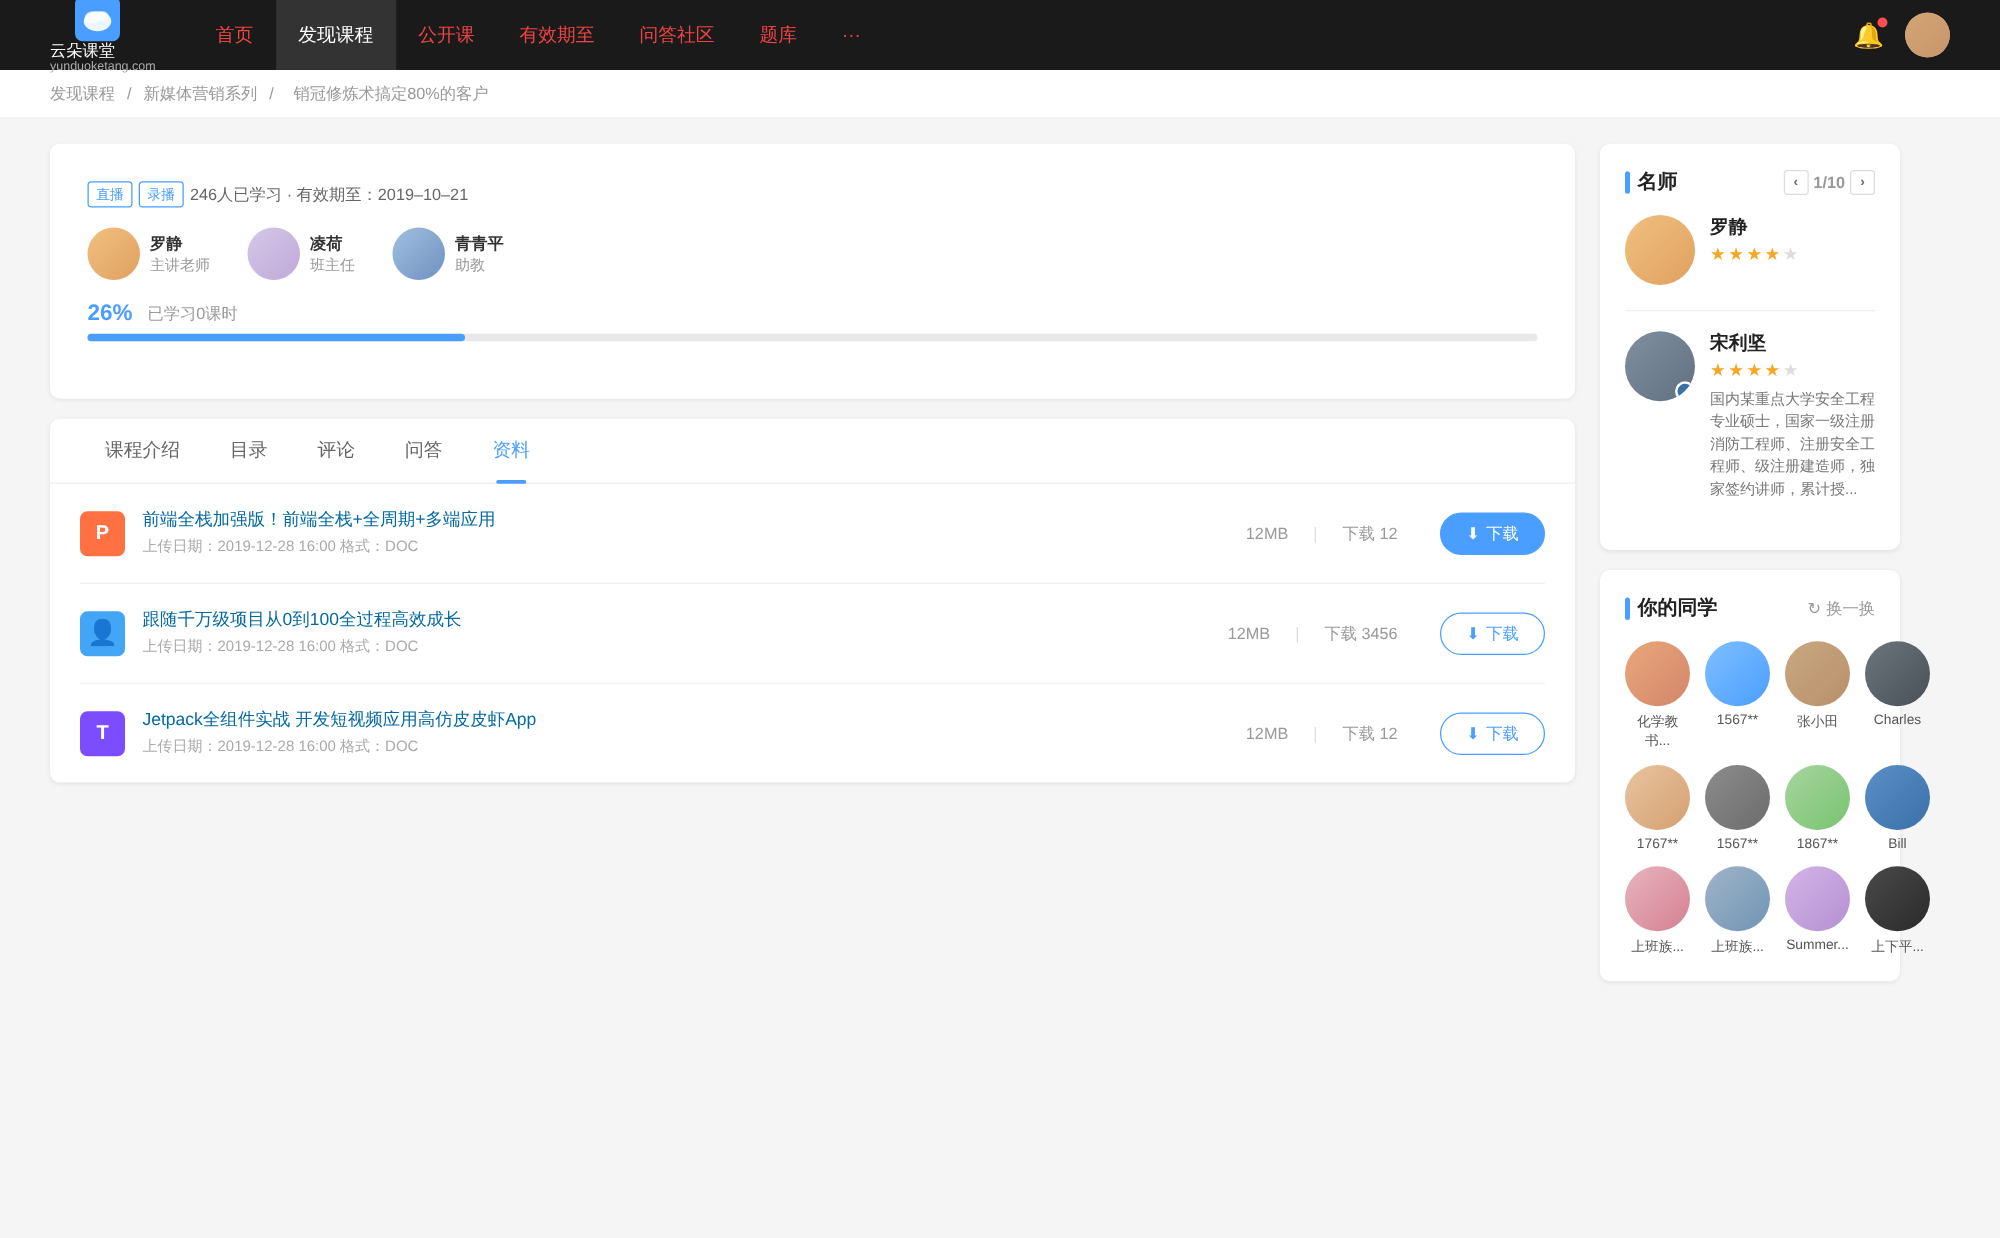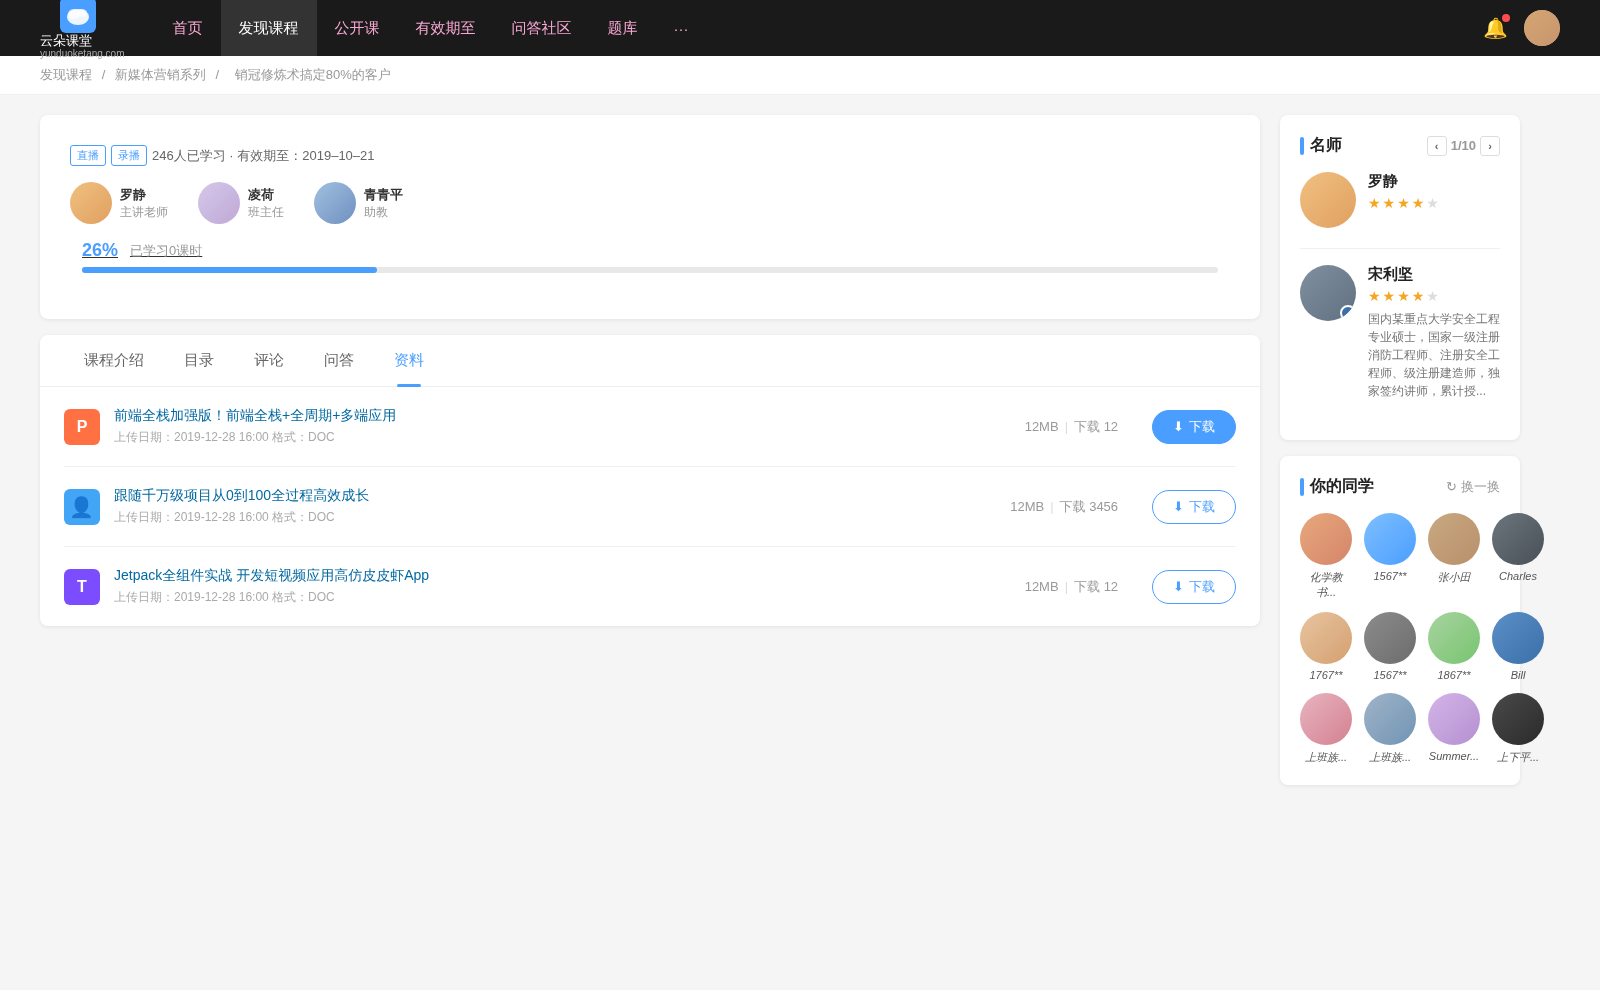--- a/index.html
+++ b/index.html
@@ -5,21 +5,21 @@
     * { margin: 0; padding: 0; box-sizing: border-box; }
     body { font-family: -apple-system, BlinkMacSystemFont, 'PingFang SC', 'Microsoft YaHei', sans-serif; background: #f5f5f5; font-size: 14px; color: #333; }
 
     
     .nav { background: #1a1a1a; height: 56px; display: flex; align-items: center; padding: 0 40px; gap: 0; }
     .nav-logo { display: flex; align-items: center; margin-right: 30px; flex-direction: column; }
     .nav-logo-icon { width: 36px; height: 36px; background: #4a9eff; border-radius: 6px; display: flex; align-items: center; justify-content: center; color: white; font-size: 18px; font-weight: bold; margin-right: 8px; }
     .nav-logo-text { color: white; font-size: 13px; line-height: 1.2; }
     .nav-logo-sub { font-size: 10px; color: #aaa; }
     .nav-items { display: flex; gap: 0; flex: 1; }
-    .nav-item { color: #f9a8d4; padding: 0 18px; height: 56px; display: flex; align-items: center; cursor: pointer; font-size: 15px; }
+    .nav-item { color: #ef4444; padding: 0 18px; height: 56px; display: flex; align-items: center; cursor: pointer; font-size: 15px; }
     .nav-item.active { background: #333; color: white; }
     .nav-right { display: flex; align-items: center; gap: 16px; margin-left: auto; }
     .nav-bell { color: #ccc; font-size: 20px; position: relative; cursor: pointer; }
     .nav-bell-dot { width: 8px; height: 8px; background: #ff4d4f; border-radius: 50%; position: absolute; top: -2px; right: -2px; }
     .nav-avatar { width: 36px; height: 36px; border-radius: 50%; background: #c8a882; overflow: hidden; cursor: pointer; }
     .nav-avatar-img { width: 100%; height: 100%; background: linear-gradient(135deg, #d4a574, #c8956c); border-radius: 50%; }
 
     
     .breadcrumb { background: white; border-bottom: 1px solid #eee; padding: 10px 40px; font-size: 13px; color: #999; }
     .breadcrumb a { color: #999; text-decoration: none; }
@@ -42,21 +42,21 @@
 
     
     .instructors { display: flex; gap: 30px; margin: 16px 0; }
     .instructor { display: flex; align-items: center; gap: 8px; }
     .instructor-avatar { width: 42px; height: 42px; border-radius: 50%; overflow: hidden; }
     .instructor-info { font-size: 12px; }
     .instructor-name { font-weight: 600; color: #333; font-size: 13px; }
     .instructor-role { color: #999; }
 
     
-    .progress-section { margin: 16px 12px; text-decoration: underline; }
+    .progress-section { margin: 16px 0; }
     .progress-label { display: flex; align-items: center; gap: 12px; margin-bottom: 6px; }
     .progress-pct { color: #4a9eff; font-size: 18px; font-weight: bold; }
     .progress-text { color: #999; font-size: 13px; }
     .progress-bar { height: 6px; background: #e8e8e8; border-radius: 3px; width: 100%; }
     .progress-fill { height: 100%; border-radius: 3px; background: #4a9eff; }
 
     
     .action-row { display: flex; align-items: center; justify-content: space-between; margin-top: 20px; }
     .btn-continue { background: #4a9eff; color: white; border: none; border-radius: 25px; padding: 12px 50px; font-size: 17px; cursor: pointer; font-weight: 500; }
     .action-btns { display: flex; gap: 16px; }
@@ -73,21 +73,21 @@
     .resource-list { padding: 0 24px; }
     .resource-item { display: flex; align-items: center; padding: 20px 0; border-bottom: 1px solid #f0f0f0; gap: 14px; }
     .resource-item:last-child { border-bottom: none; }
     .resource-icon { width: 36px; height: 36px; border-radius: 6px; display: flex; align-items: center; justify-content: center; font-size: 16px; font-weight: bold; color: white; flex-shrink: 0; }
     .resource-icon-p { background: #ff7043; }
     .resource-icon-person { background: #42a5f5; }
     .resource-icon-t { background: #7c4dff; }
     .resource-info { flex: 1; }
     .resource-title { font-size: 14px; color: #0369a1; font-weight: 500; margin-bottom: 4px; }
     .resource-date { font-size: 12px; color: #aaa; }
-    .resource-meta { display: flex; align-items: center; gap: 6px; color: #999; font-size: 13px; margin-right: 20px; white-space: nowrap; }
+    .resource-meta { display: flex; align-items: center; gap: 20px; color: #999; font-size: 13px; margin-right: 20px; white-space: nowrap; }
     .resource-meta-sep { color: #ddd; }
     .btn-download { background: white; color: #4a9eff; border: 1.5px solid #4a9eff; border-radius: 20px; padding: 7px 20px; font-size: 13px; cursor: pointer; display: flex; align-items: center; gap: 5px; white-space: nowrap; }
     .btn-download-filled { background: #4a9eff; color: white; border: 1.5px solid #4a9eff; border-radius: 20px; padding: 7px 20px; font-size: 13px; cursor: pointer; display: flex; align-items: center; gap: 5px; white-space: nowrap; }
 
     
     .sidebar { width: 240px; flex-shrink: 0; }
     .sidebar-card { background: white; border-radius: 8px; padding: 20px; box-shadow: 0 1px 4px rgba(0,0,0,0.08); margin-bottom: 16px; }
     .sidebar-title { display: flex; align-items: center; gap: 6px; font-size: 16px; font-weight: bold; color: #222; margin-bottom: 16px; }
     .sidebar-title-bar { width: 4px; height: 18px; background: #4a9eff; border-radius: 2px; }
     .sidebar-title-right { margin-left: auto; display: flex; align-items: center; gap: 4px; color: #999; font-size: 13px; }
@@ -104,21 +104,21 @@
     .teacher-desc { font-size: 12px; color: #777; line-height: 1.5; }
     .teacher-divider { border: none; border-top: 1px solid #f0f0f0; margin: 16px 0; }
 
     
     .classmates-header { display: flex; align-items: center; margin-bottom: 16px; }
     .classmates-title { display: flex; align-items: center; gap: 6px; font-size: 16px; font-weight: bold; color: #222; }
     .classmates-refresh { margin-left: auto; color: #999; font-size: 13px; cursor: pointer; display: flex; align-items: center; gap: 4px; }
     .classmates-grid { display: grid; grid-template-columns: repeat(4, 1fr); gap: 12px; }
     .classmate { display: flex; flex-direction: column; align-items: center; gap: 5px; }
     .classmate-avatar { width: 52px; height: 52px; border-radius: 50%; overflow: hidden; }
-    .classmate-name { font-size: 11px; color: #555; text-align: center; font-style: italic; }
+    .classmate-name { font-size: 11px; color: #555; text-align: center; }
 
     
     .av-1 { background: linear-gradient(135deg, #e8a87c, #d4856a); }
     .av-2 { background: linear-gradient(135deg, #7fbfff, #4a9eff); }
     .av-3 { background: linear-gradient(135deg, #c8a882, #b8906a); }
     .av-4 { background: linear-gradient(135deg, #6c757d, #495057); }
     .av-5 { background: linear-gradient(135deg, #e8c4a0, #d4a070); }
     .av-6 { background: linear-gradient(135deg, #8c8c8c, #6c6c6c); }
     .av-7 { background: linear-gradient(135deg, #a8d4a0, #78c470); }
     .av-8 { background: linear-gradient(135deg, #5a8fc8, #3a6fa8); }

